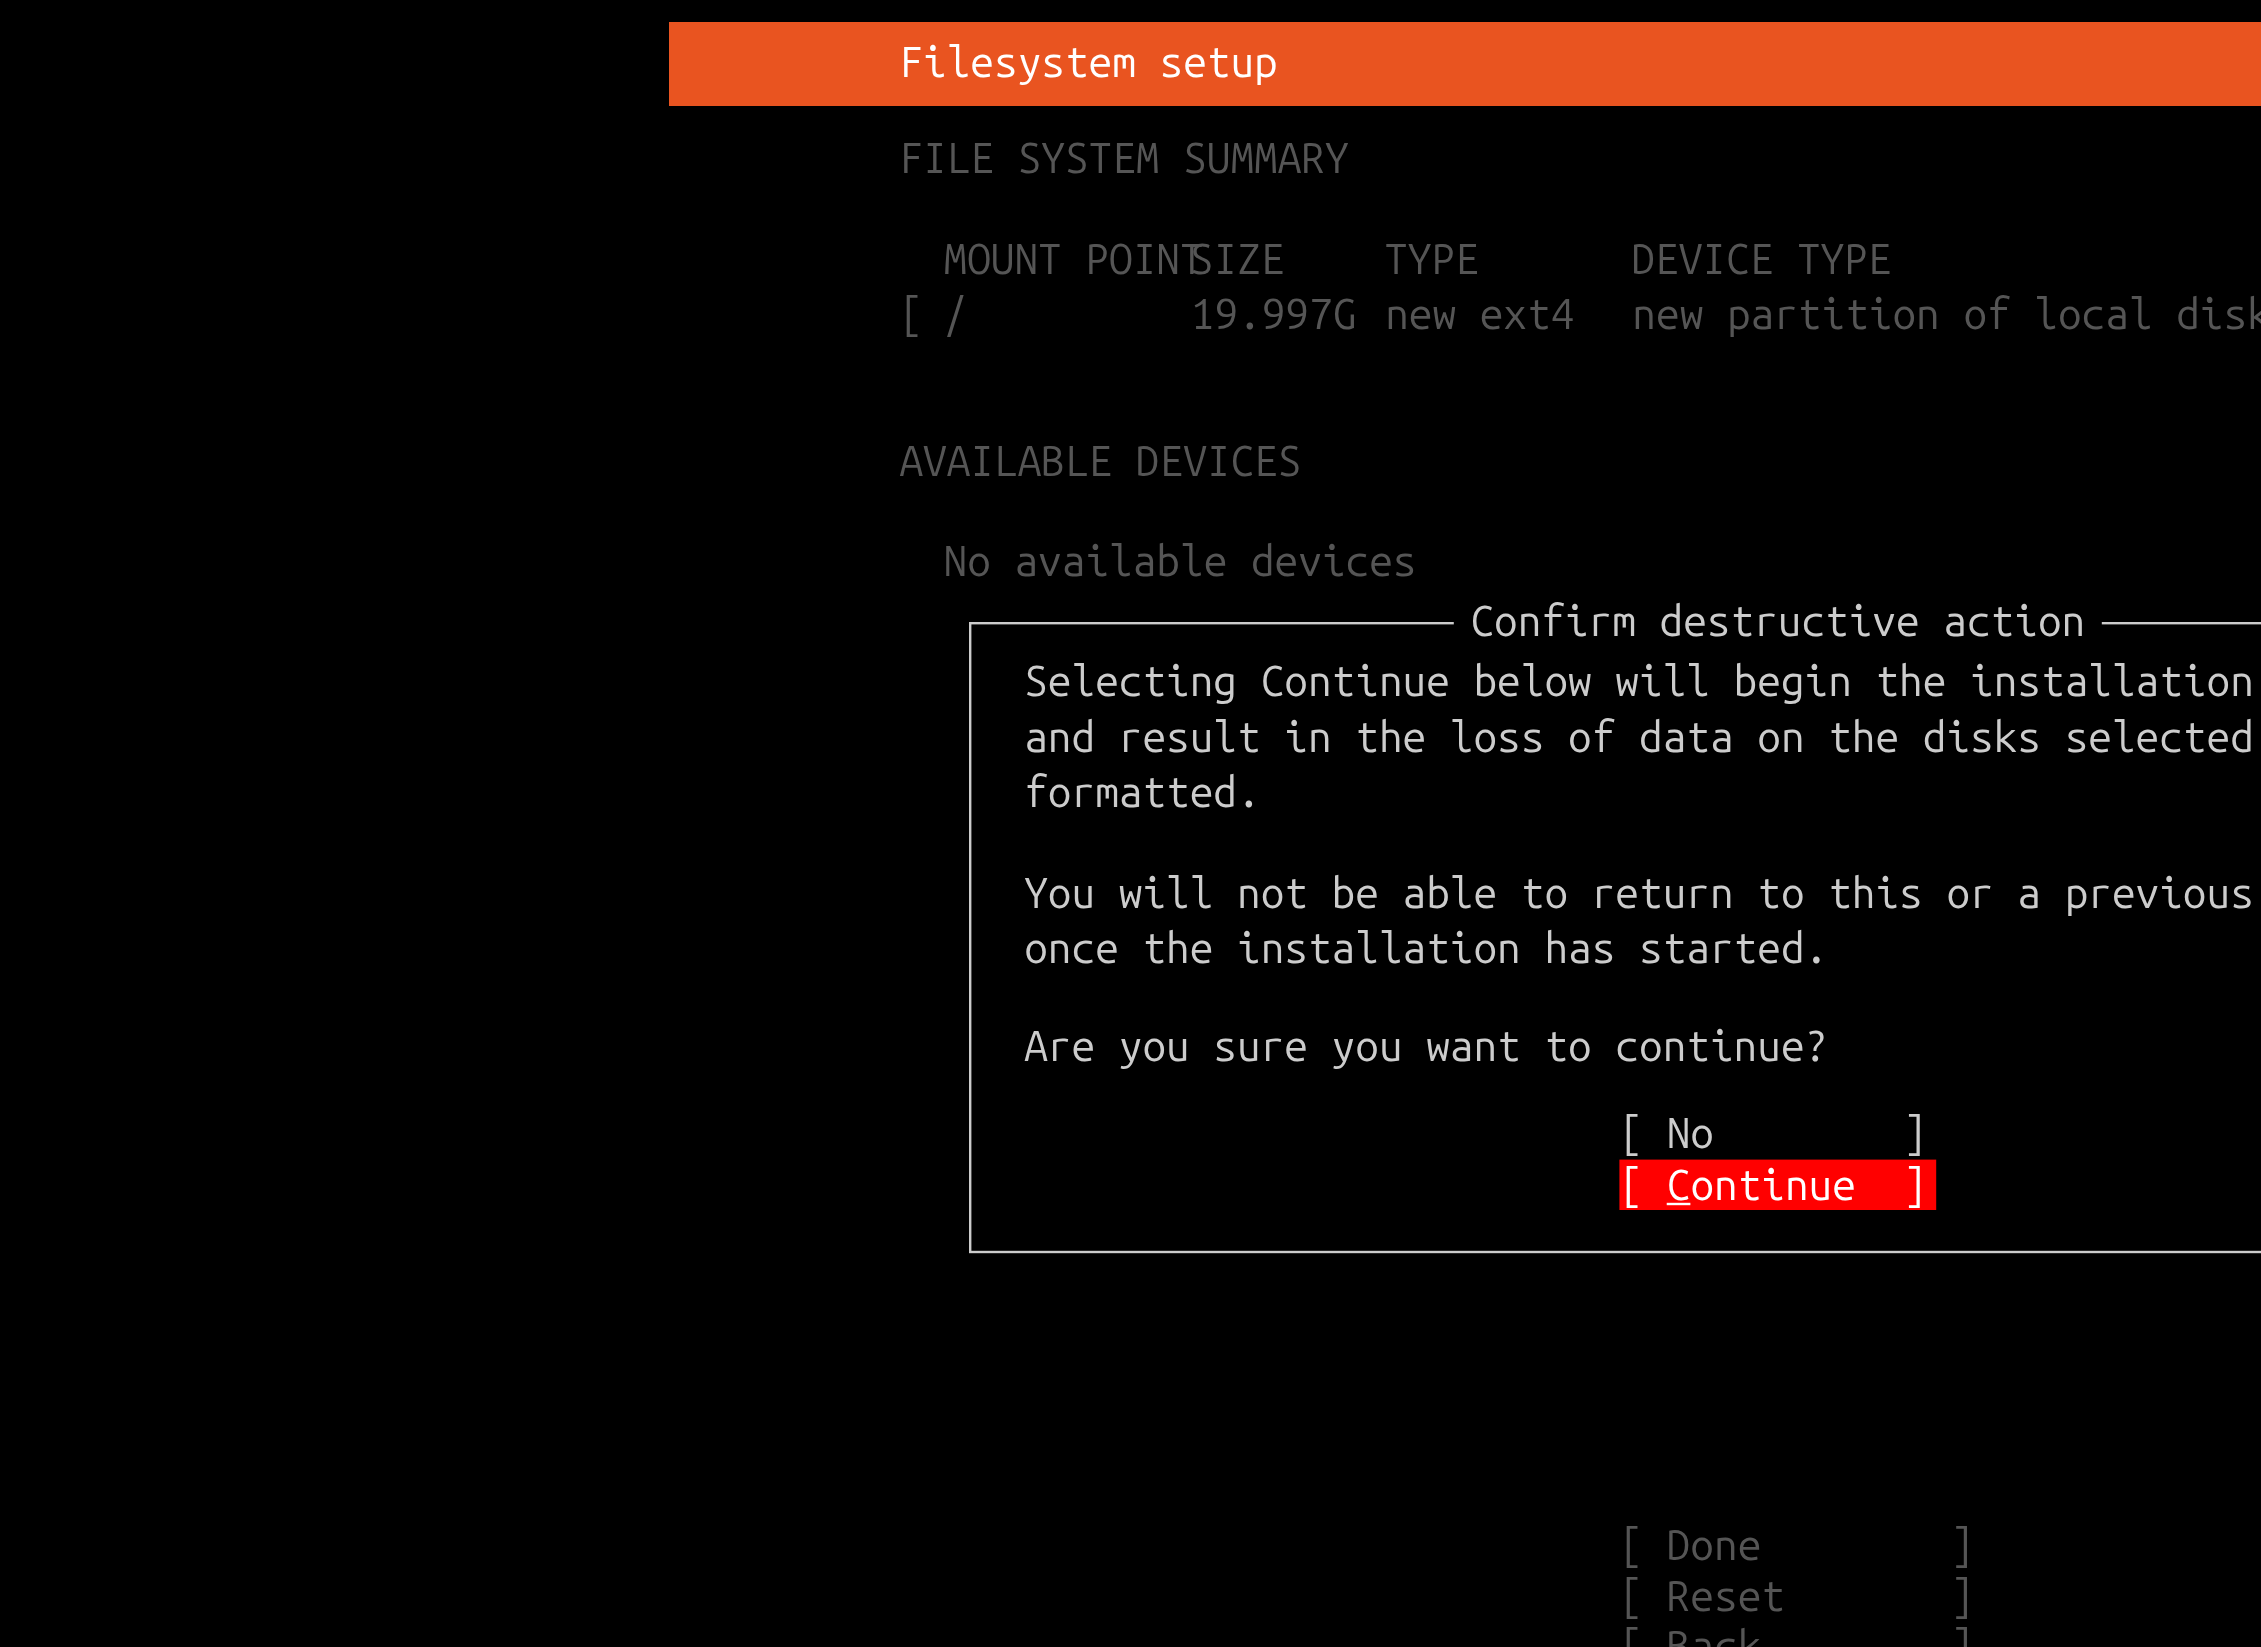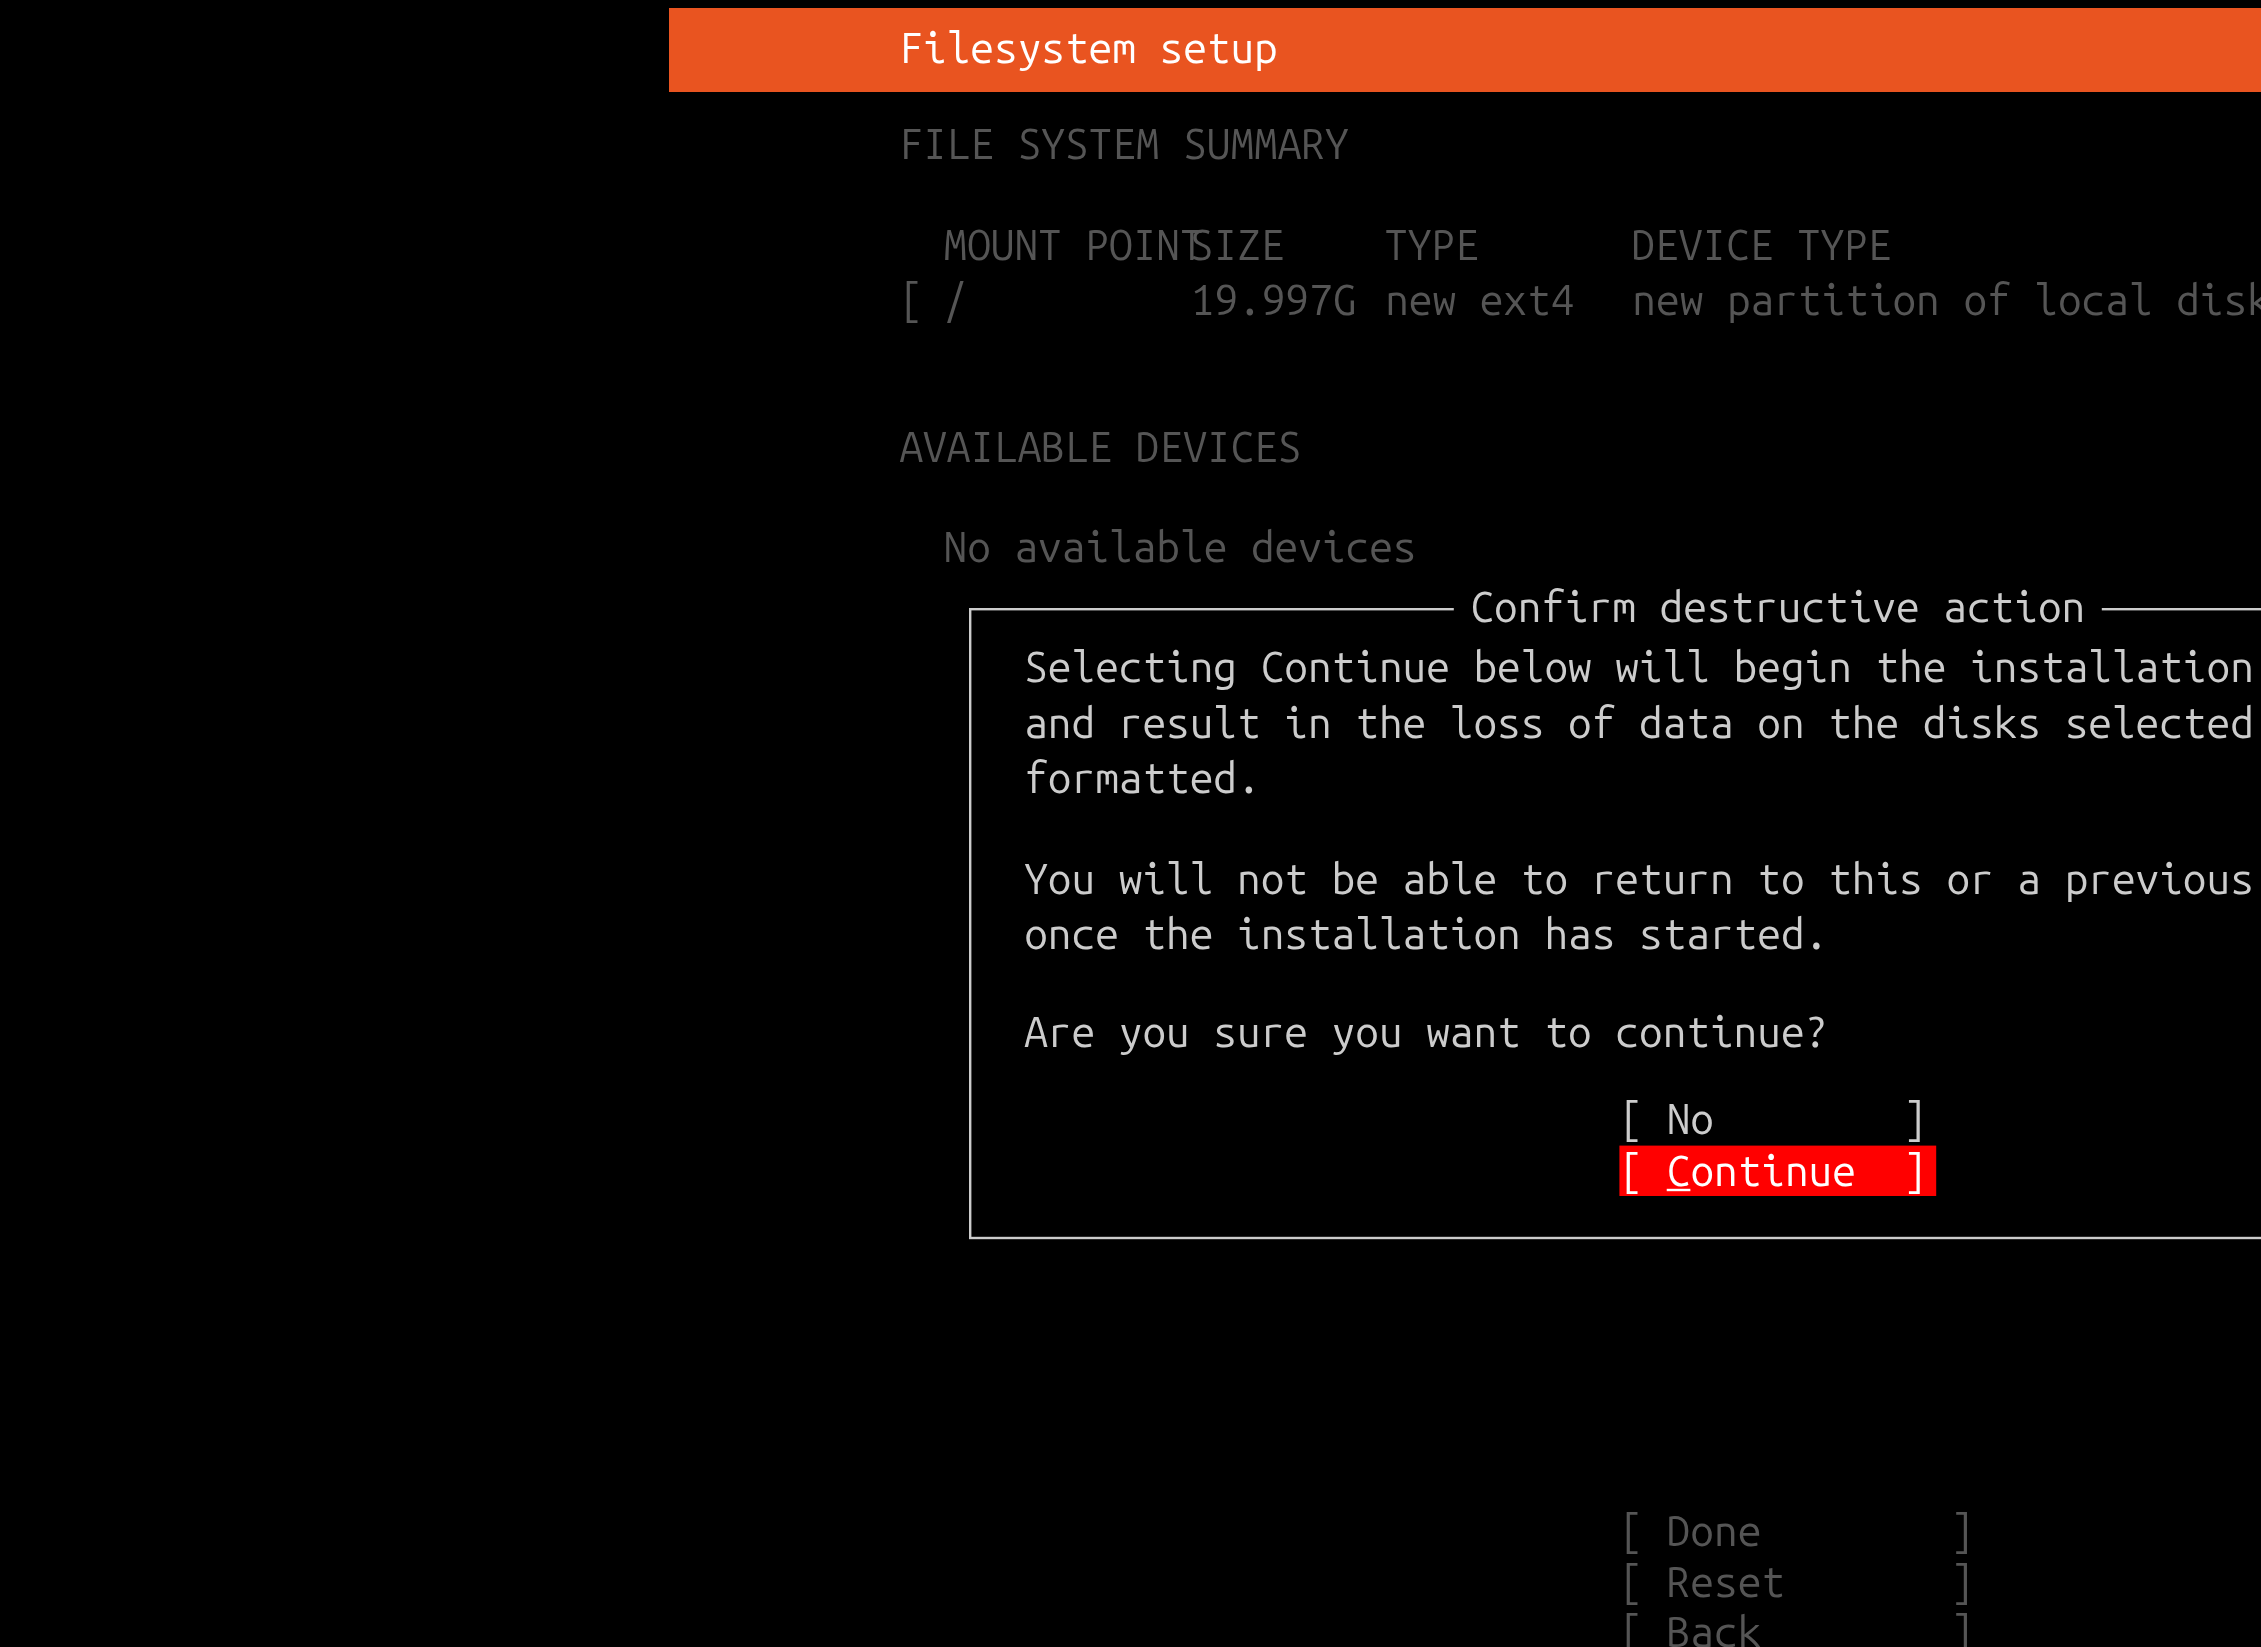--- a/index.html
+++ b/index.html
@@ -14,21 +14,21 @@
       line-height: 1.3;
       color: #ccc;
       width: 2261px;
       height: 1647px;
       overflow: hidden;
     }
     .screen {
       width: 2261px;
       height: 1647px;
       position: relative;
-      padding-top: 8px;
+      padding-top: 22px;
     }
     .inner {
       width: 2219px;
       margin: 0 auto;
       transform: scale(2.4);
       transform-origin: top left;
       width: 924px;
     }
     .header-bar {
       background: #e95420;

